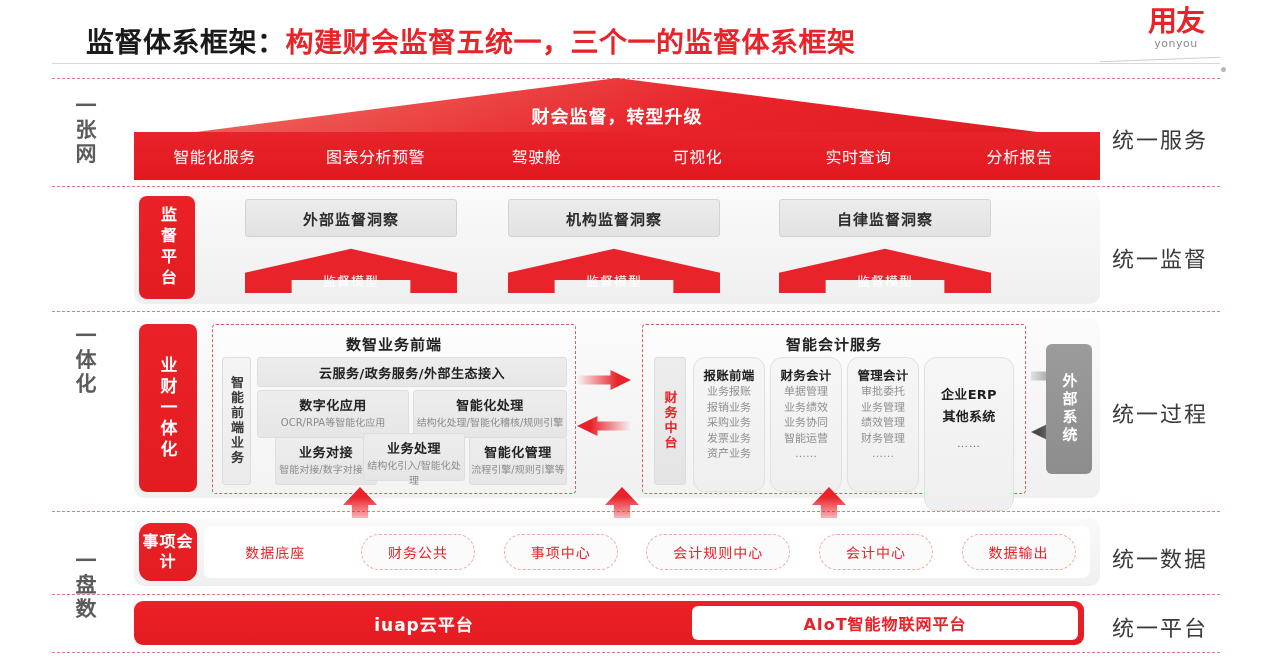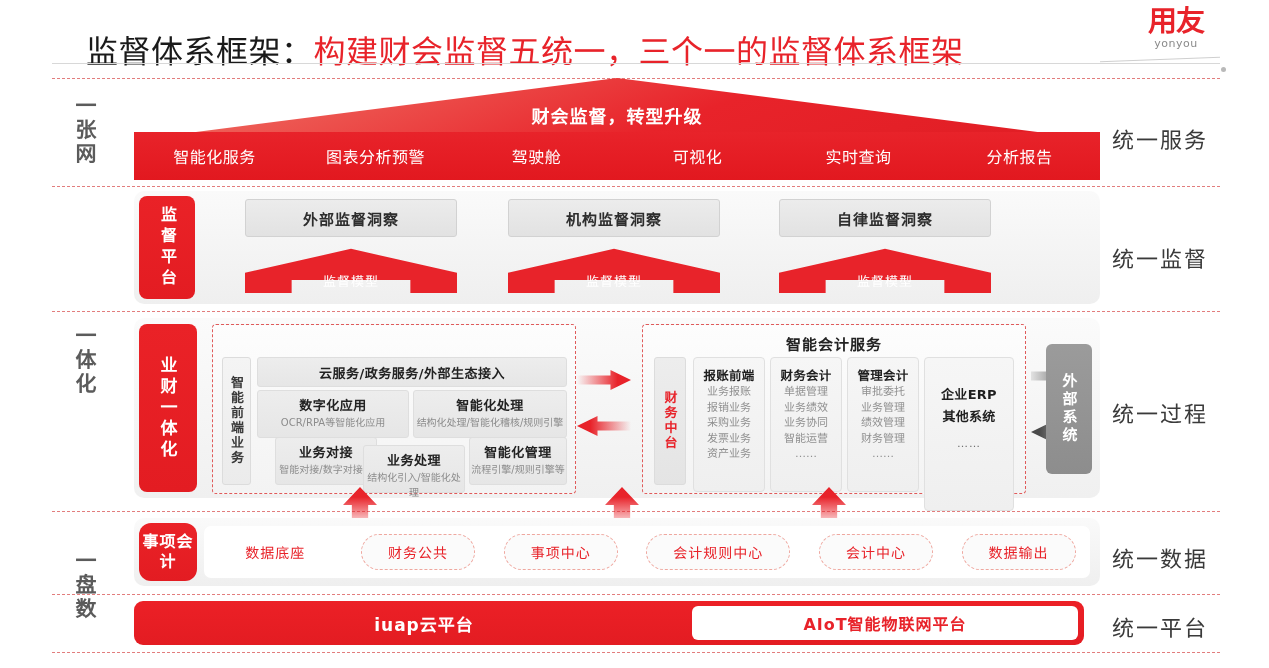--- a/index.html
+++ b/index.html
@@ -8,22 +8,22 @@
     width:1269px;height:668px;
     background:#ffffff;
     font-family:"DejaVu Sans","Liberation Sans",sans-serif;
     overflow:hidden;
     position:relative;
     -webkit-font-smoothing:antialiased;
   }
   
   #header{position:absolute;left:0;top:0;width:1269px;height:66px;}
   #title{
-    position:absolute;left:86px;top:26px;
-    font-size:32px;font-weight:normal;white-space:nowrap;letter-spacing:.5px;
+    position:absolute;left:86px;top:20px;
+    font-size:28px;font-weight:bold;white-space:nowrap;letter-spacing:.5px;
   }
   #title .t-black{color:#1a1a1a;}
   #title .t-red{color:#e8232a;}
   #logo{position:absolute;right:38px;top:6px;width:110px;text-align:center;}
   #logo .logo-cn{color:#e8232a;font-size:29px;font-weight:bold;line-height:1.05;letter-spacing:-1px;}
   #logo .logo-en{color:#8a8a8a;font-size:11px;letter-spacing:.5px;margin-top:1px;}
   #hdr-rule{
     position:absolute;left:52px;top:63px;width:1168px;height:6px;
     border-top:1px solid #d8d8d8;
   }
@@ -146,21 +146,21 @@
   .cellbox .c-t{font-size:13px;font-weight:bold;color:#222;letter-spacing:.5px;}
   .cellbox .c-s{font-size:10px;color:#8c8c8c;letter-spacing:0;}
   .wide-cell{
     position:absolute;border:1px solid #dedede;border-radius:3px;
     background:linear-gradient(180deg,#ededed 0%,#e6e6e6 100%);
     display:flex;align-items:center;justify-content:center;
     font-size:13px;font-weight:bold;color:#222;letter-spacing:.5px;
   }
   
   .acc-col{
-    position:absolute;border:1px solid #e0e0e0;border-radius:4px;
+    position:absolute;border:1px solid #e0e0e0;border-radius:12px;
     background:linear-gradient(180deg,#f6f6f6 0%,#efefef 100%);
     text-align:center;padding-top:7px;
   }
   .acc-col .a-t{font-size:12.5px;font-weight:bold;color:#1f1f1f;letter-spacing:.3px;}
   .acc-col .a-i{font-size:11px;color:#909090;line-height:1.42;}
   .acc-col.erp{background:linear-gradient(180deg,#f6f6f6 0%,#efefef 100%);padding-top:26px;}
   .acc-col.erp .a-t{font-size:13px;color:#1f1f1f;line-height:1.7;}
   .acc-col.erp .a-i{font-size:11px;color:#6f6f6f;letter-spacing:1px;}
   #ext-sys{
     position:absolute;right:8px;top:26px;width:46px;height:130px;
@@ -300,41 +300,42 @@
     </div>
   </div>
 </div>
 
 <div id="row3">
   <div id="int-left">
     <span>业财一体化</span>
   </div>
 
   <div class="dashed-panel" style="left:78px;width:362px;height:168px;">
+    <div class="panel-title">数智业务前端</div>
 
     <div class="vbar plain" style="left:9px;top:32px;width:27px;height:126px;">
       <span>智能前端业务</span>
     </div>
 
     <div class="wide-cell" style="left:44px;top:32px;width:308px;height:28px;">云服务/政务服务/外部生态接入</div>
 
     <div class="cellbox" style="left:44px;top:65px;width:150px;height:42px;padding-top:4px;">
       <div class="c-t">数字化应用</div>
       <div class="c-s">OCR/RPA等智能化应用</div>
     </div>
     <div class="cellbox" style="left:200px;top:65px;width:152px;height:42px;padding-top:4px;">
       <div class="c-t">智能化处理</div>
       <div class="c-s">结构化处理/智能化稽核/规则引擎</div>
     </div>
 
     <div class="cellbox" style="left:44px;top:112px;width:100px;height:42px;padding-top:4px;margin-left:18px;">
       <div class="c-t">业务对接</div>
       <div class="c-s">智能对接/数字对接等</div>
     </div>
-    <div class="cellbox" style="left:150px;top:120px;width:100px;height:42px;padding-top:4px;">
+    <div class="cellbox" style="left:150px;top:108px;width:100px;height:42px;padding-top:4px;">
       <div class="c-t">业务处理</div>
       <div class="c-s">结构化引入/智能化处理</div>
     </div>
     <div class="cellbox" style="left:256px;top:112px;width:96px;height:42px;padding-top:4px;">
       <div class="c-t">智能化管理</div>
       <div class="c-s">流程引擎/规则引擎等</div>
     </div>
   </div>
 
   <div class="arrow-r red-r" style="left:443px;top:52px;"></div>

